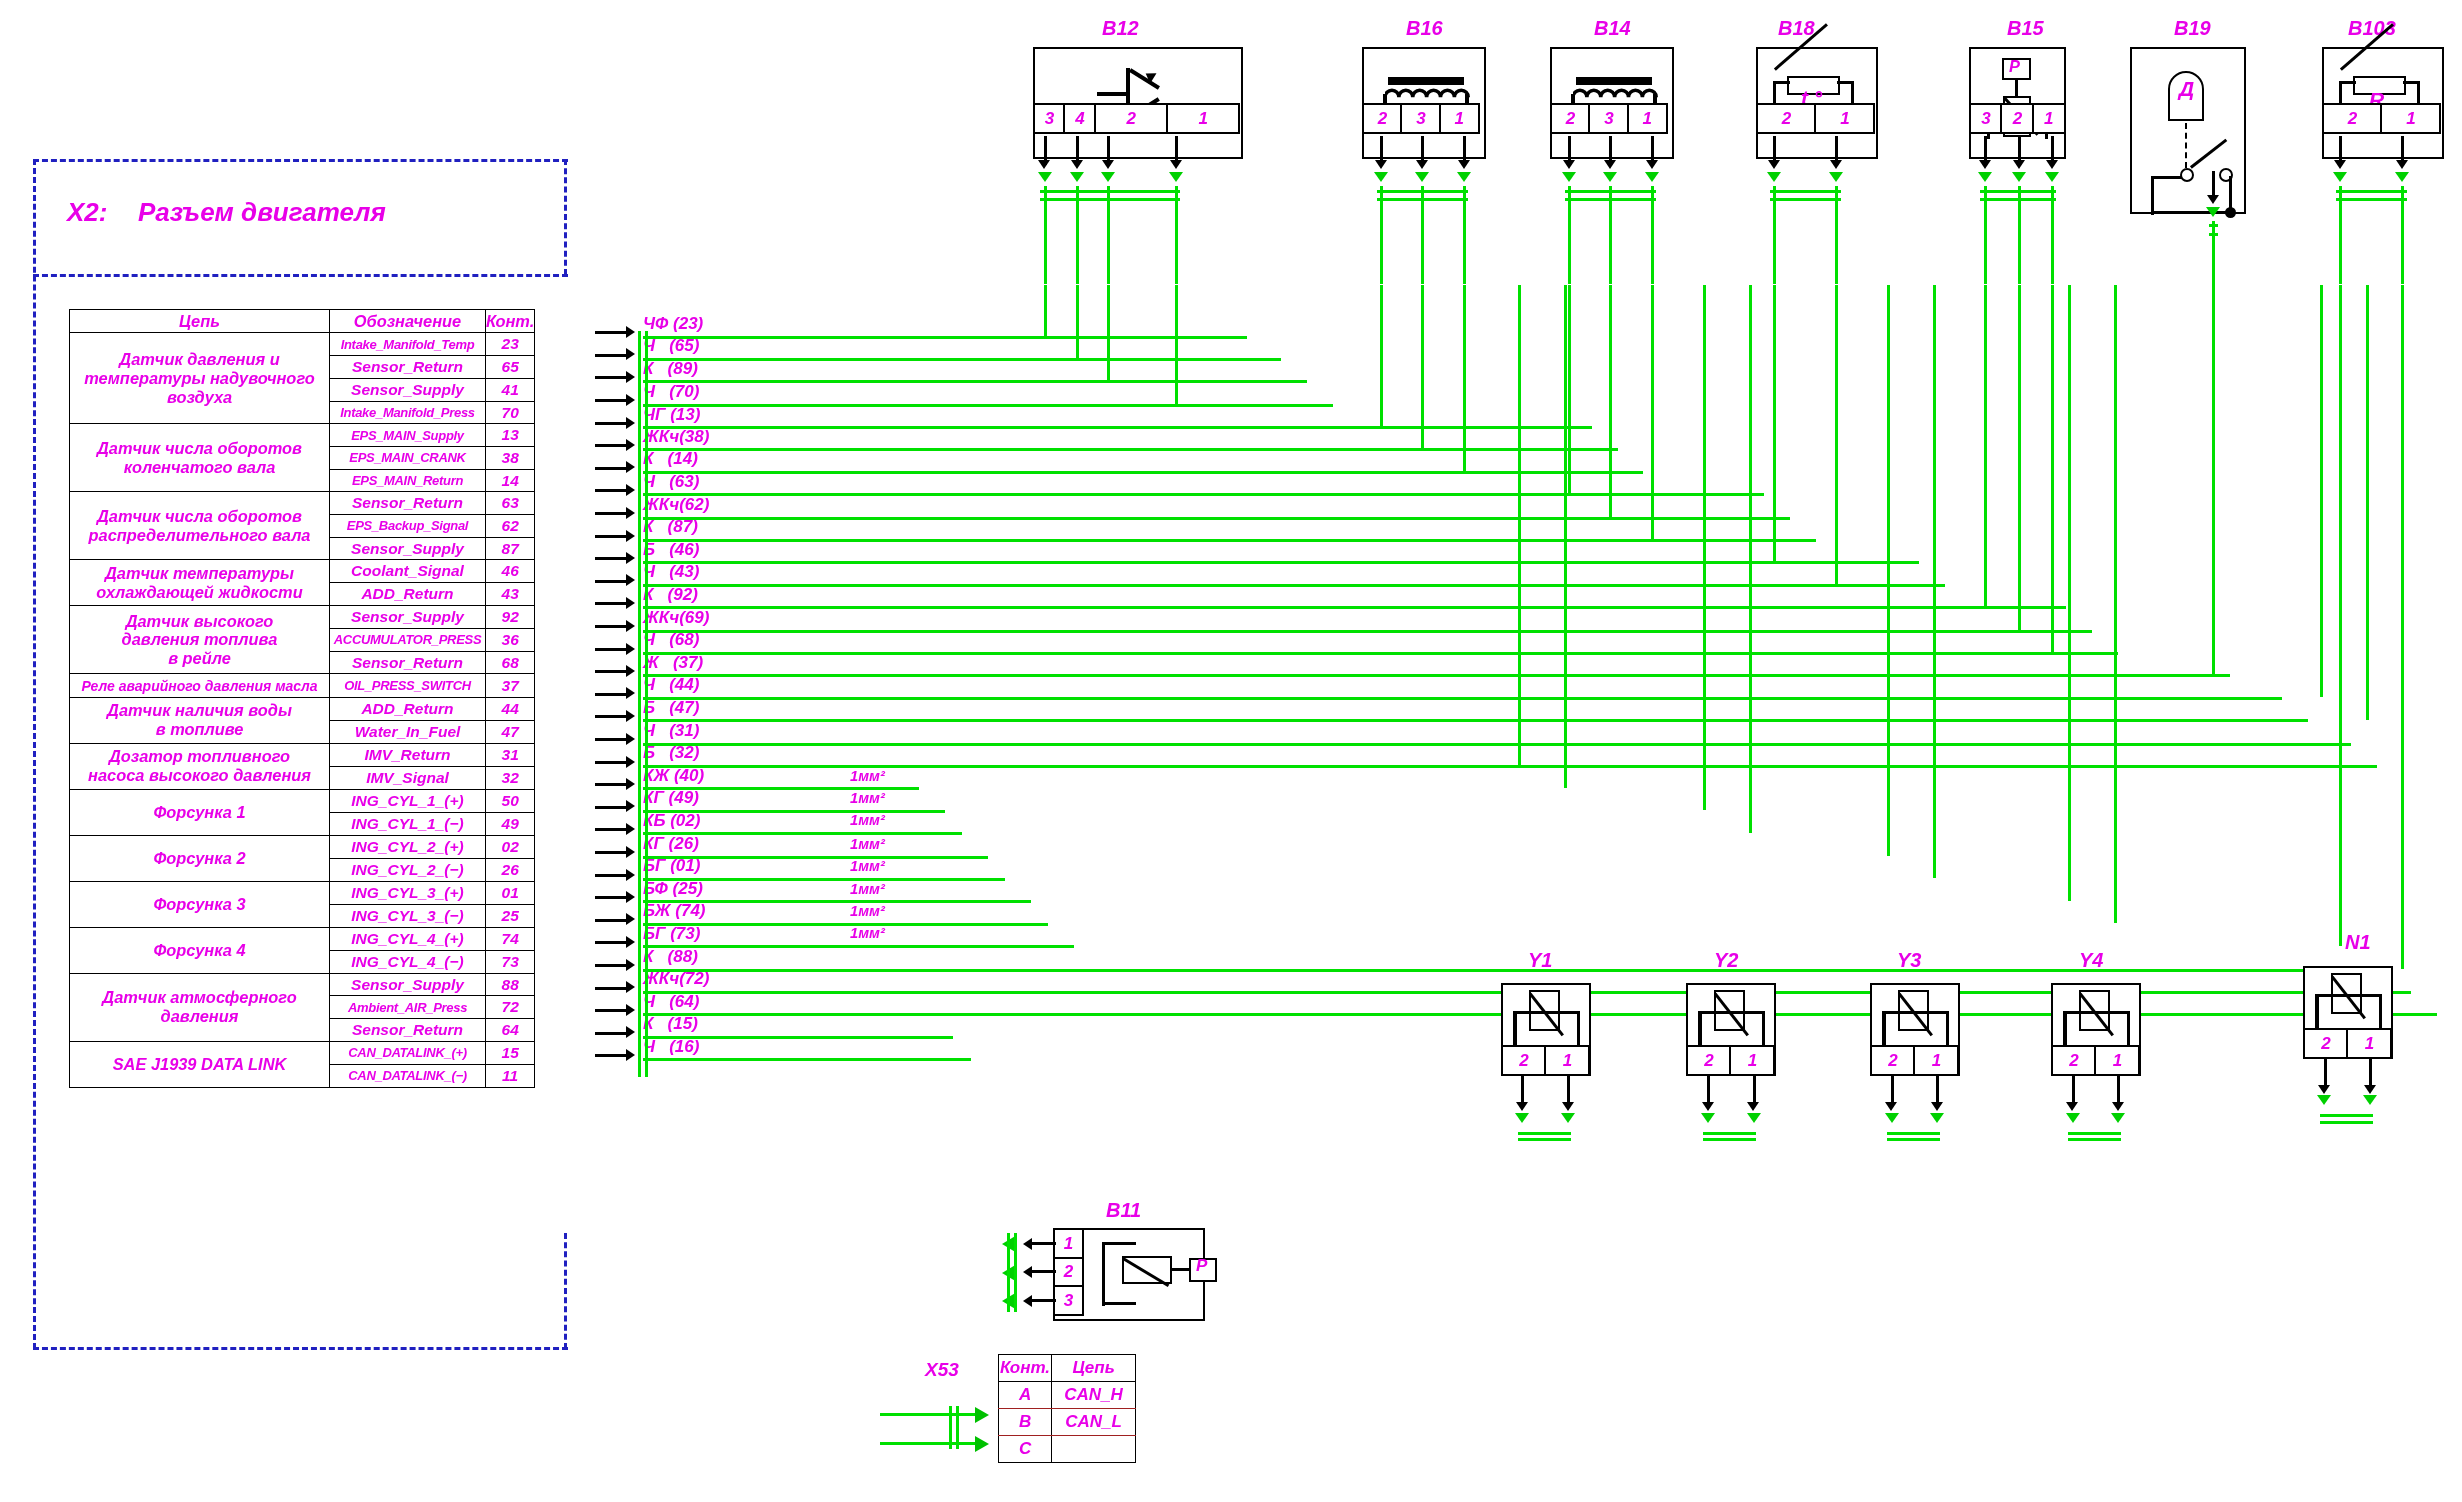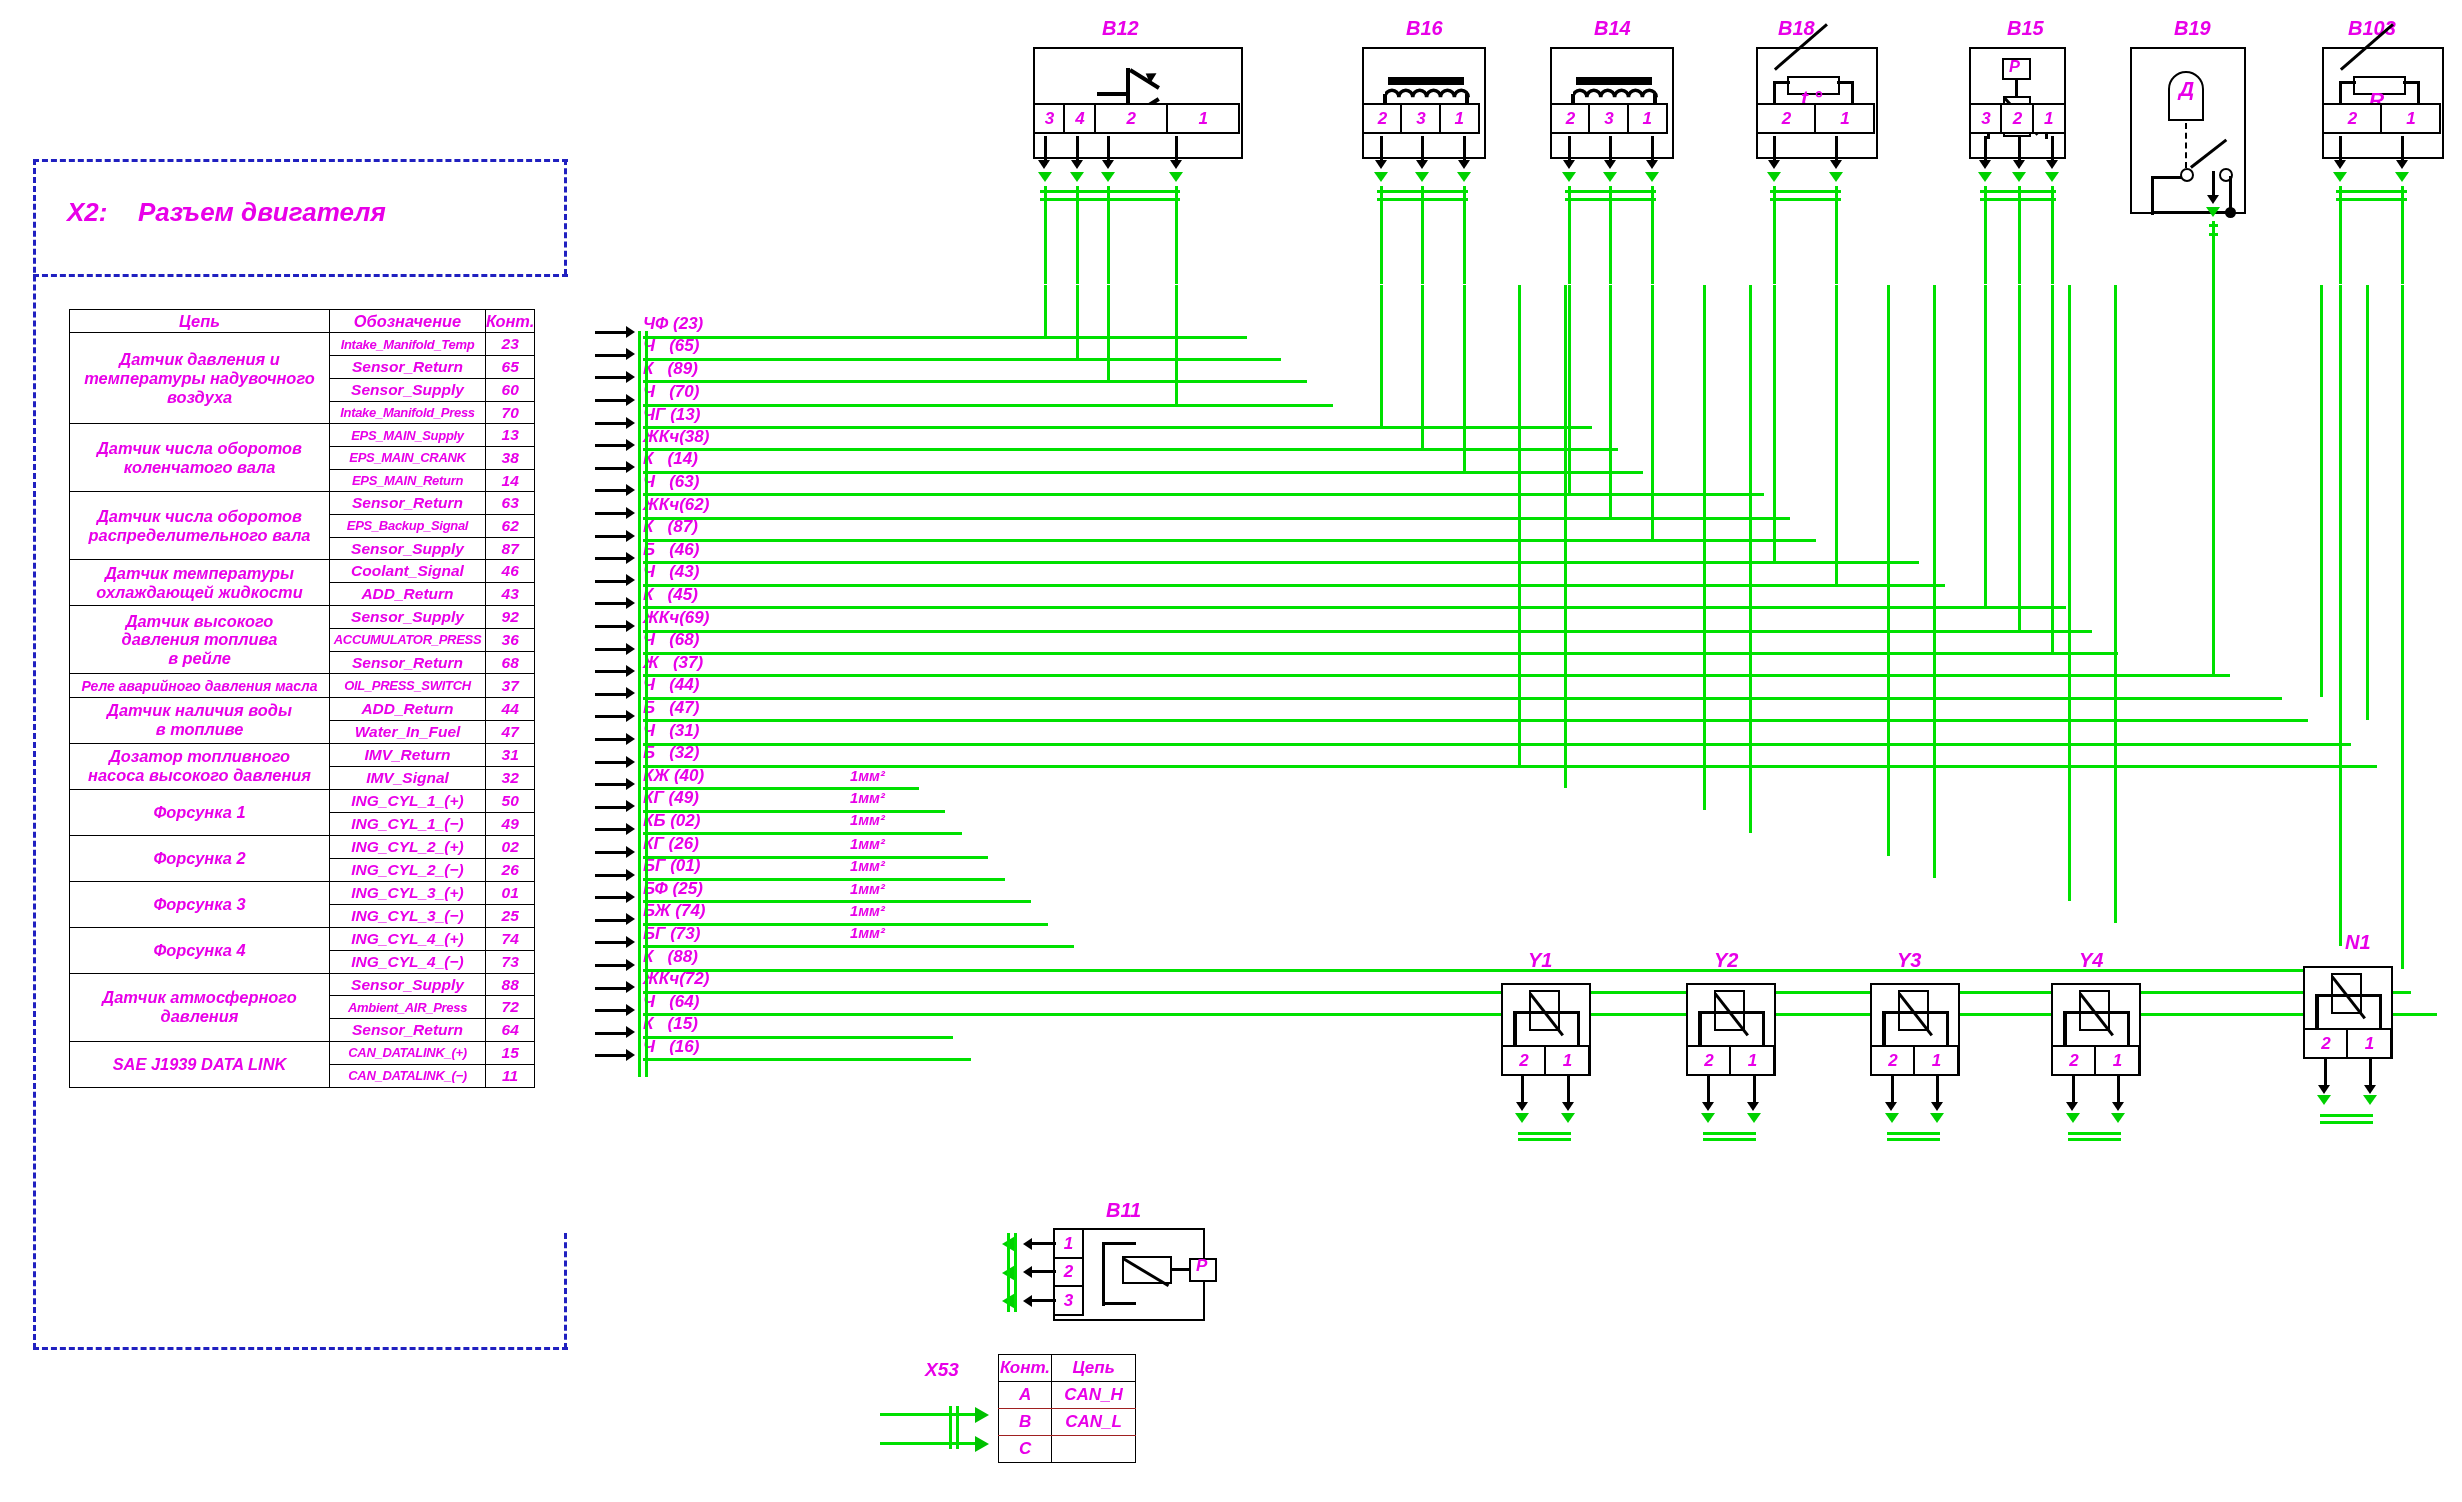--- a/index.html
+++ b/index.html
@@ -94,21 +94,21 @@
           <td class="c-name" rowspan="4" style="height:90px;">Датчик давления и<br>температуры надувочного<br>воздуха</td>
           <td class="c-desig small">Intake_Manifold_Temp</td>
           <td class="c-pin">23</td>
         </tr>
         <tr>
           <td class="c-desig">Sensor_Return</td>
           <td class="c-pin">65</td>
         </tr>
         <tr>
           <td class="c-desig">Sensor_Supply</td>
-          <td class="c-pin">60</td>
+          <td class="c-pin">41</td>
         </tr>
         <tr>
           <td class="c-desig small">Intake_Manifold_Press</td>
           <td class="c-pin">70</td>
         </tr>
         <tr>
           <td class="c-name" rowspan="3" style="height:67px;">Датчик числа оборотов<br>коленчатого вала</td>
           <td class="c-desig small">EPS_MAIN_Supply</td>
           <td class="c-pin">13</td>
         </tr>
@@ -283,21 +283,21 @@
       <div class="symline" style="position:absolute;left:595px;top:557px;width:34px;height:2.6px;"></div>
       <div class="arrowRk" style="left:626px;top:552px;"></div>
       <div class="wlabel" style="left:643px;top:540px;">Б   (46)</div>
       <div class="hw" style="left:643px;top:561px;width:1276px;"></div>
       <div class="symline" style="position:absolute;left:595px;top:580px;width:34px;height:2.6px;"></div>
       <div class="arrowRk" style="left:626px;top:574px;"></div>
       <div class="wlabel" style="left:643px;top:562px;">Ч   (43)</div>
       <div class="hw" style="left:643px;top:584px;width:1302px;"></div>
       <div class="symline" style="position:absolute;left:595px;top:602px;width:34px;height:2.6px;"></div>
       <div class="arrowRk" style="left:626px;top:597px;"></div>
-      <div class="wlabel" style="left:643px;top:585px;">К   (45)</div>
+      <div class="wlabel" style="left:643px;top:585px;">К   (92)</div>
       <div class="hw" style="left:643px;top:606px;width:1423px;"></div>
       <div class="symline" style="position:absolute;left:595px;top:625px;width:34px;height:2.6px;"></div>
       <div class="arrowRk" style="left:626px;top:620px;"></div>
       <div class="wlabel" style="left:643px;top:608px;">ЖКч(69)</div>
       <div class="hw" style="left:643px;top:630px;width:1449px;"></div>
       <div class="symline" style="position:absolute;left:595px;top:648px;width:34px;height:2.6px;"></div>
       <div class="arrowRk" style="left:626px;top:643px;"></div>
       <div class="wlabel" style="left:643px;top:630px;">Ч   (68)</div>
       <div class="hw" style="left:643px;top:652px;width:1475px;"></div>
       <div class="symline" style="position:absolute;left:595px;top:670px;width:34px;height:2.6px;"></div>

